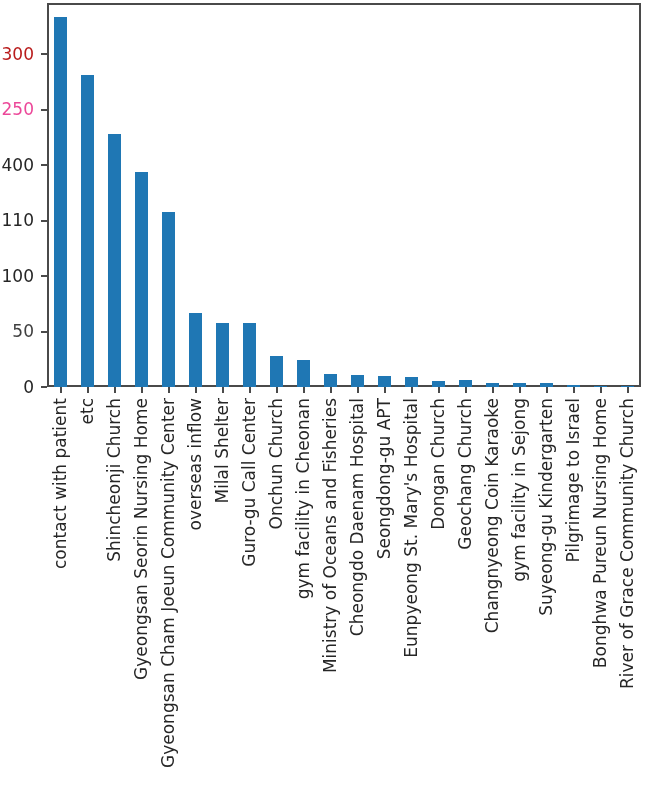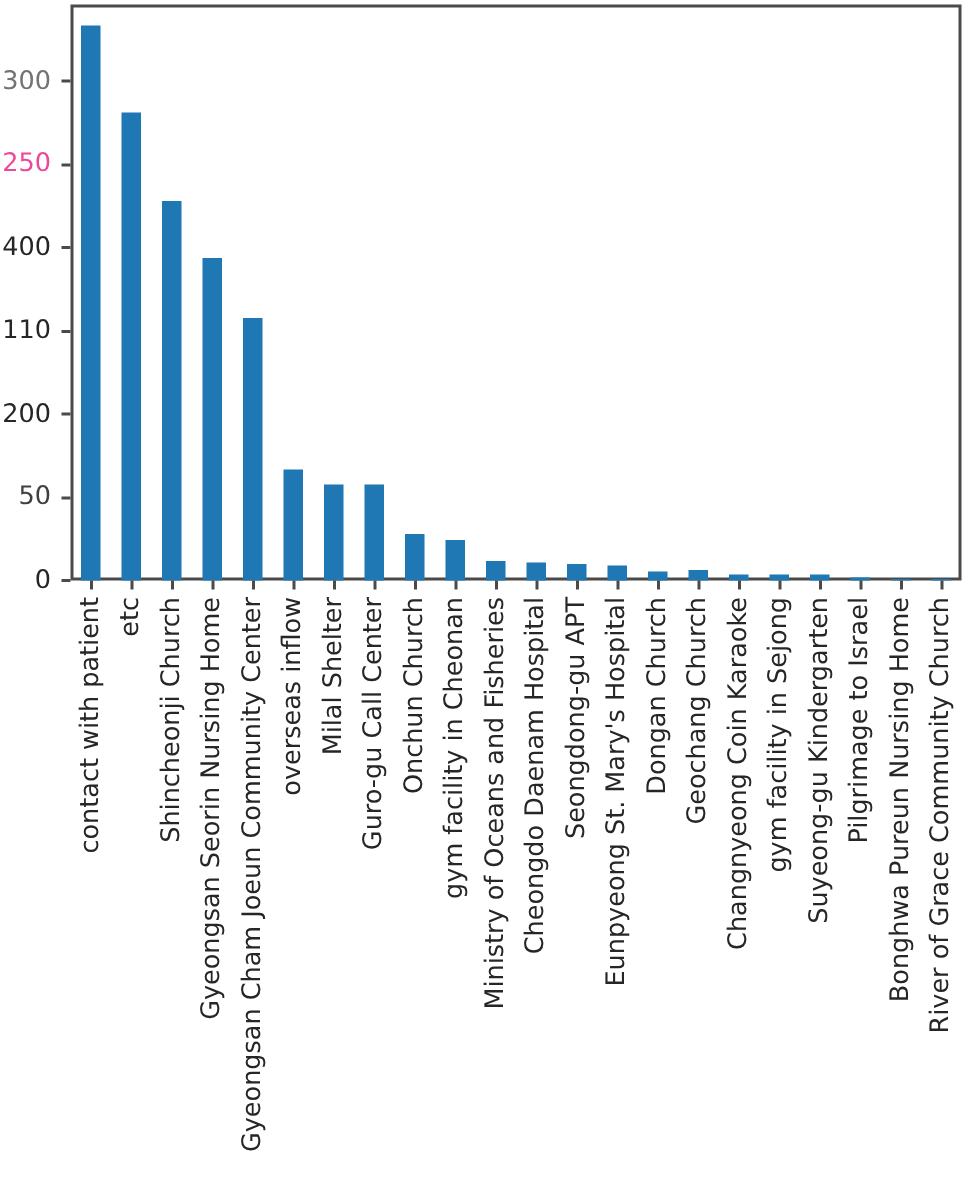--- a/index.html
+++ b/index.html
@@ -38,29 +38,29 @@
 </head>
 <body>
 
 <div class="figure">
   <div class="plot-area" style="border-color: rgb(74, 74, 74);"></div>
 <div class="ytick" style="top: 386px; background: rgb(74, 74, 74);"></div>
     <div class="ytick-label" style="top: 376.5px; color: rgb(38, 38, 38);">0</div>
     <div class="ytick" style="top: 330.509px; background: rgb(74, 74, 74);"></div>
     <div class="ytick-label" style="top: 321.009px; color: #404040;">50</div>
     <div class="ytick" style="top: 275.017px; background: rgb(74, 74, 74);"></div>
-    <div class="ytick-label" style="top: 265.517px; color: rgb(38, 38, 38);">200</div>
+    <div class="ytick-label" style="top: 265.517px; color: rgb(38, 38, 38);">100</div>
     <div class="ytick" style="top: 219.526px; background: rgb(74, 74, 74);"></div>
     <div class="ytick-label" style="top: 210.026px; color: rgb(38, 38, 38);">110</div>
     <div class="ytick" style="top: 164.035px; background: rgb(74, 74, 74);"></div>
     <div class="ytick-label" style="top: 154.535px; color: rgb(38, 38, 38);">400</div>
     <div class="ytick" style="top: 108.543px; background: rgb(74, 74, 74);"></div>
     <div class="ytick-label" style="top: 99.0434px; color: #ec4899;">250</div>
     <div class="ytick" style="top: 53.052px; background: rgb(74, 74, 74);"></div>
-    <div class="ytick-label" style="top: 43.552px; color: #737373;">300</div>
+    <div class="ytick-label" style="top: 43.552px; color: #b91c1c;">300</div>
     <div class="bar" style="left: 53.75px; top: 17.4277px; width: 13.5px; height: 369.572px; background: rgb(31, 119, 180);"></div>
     <div class="xtick" style="left: 59.5px; background: rgb(74, 74, 74);"></div>
     <div class="xtick-label" style="left: 50px; color: rgb(38, 38, 38);">contact with patient</div>
     <div class="bar" style="left: 80.75px; top: 75.1387px; width: 13.5px; height: 311.861px; background: rgb(31, 119, 180);"></div>
     <div class="xtick" style="left: 86.5px; background: rgb(74, 74, 74);"></div>
     <div class="xtick-label" style="left: 77px; color: rgb(38, 38, 38);">etc</div>
     <div class="bar" style="left: 107.75px; top: 133.96px; width: 13.5px; height: 253.04px; background: rgb(31, 119, 180);"></div>
     <div class="xtick" style="left: 113.5px; background: rgb(74, 74, 74);"></div>
     <div class="xtick-label" style="left: 104px; color: rgb(38, 38, 38);">Shincheonji Church</div>
     <div class="bar" style="left: 134.75px; top: 171.694px; width: 13.5px; height: 215.306px; background: rgb(31, 119, 180);"></div>

